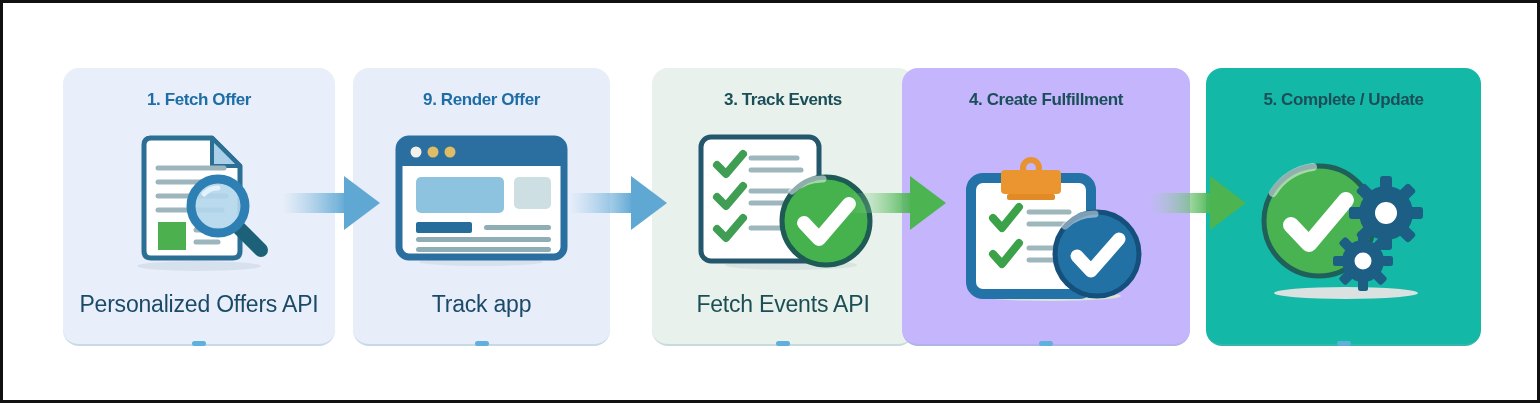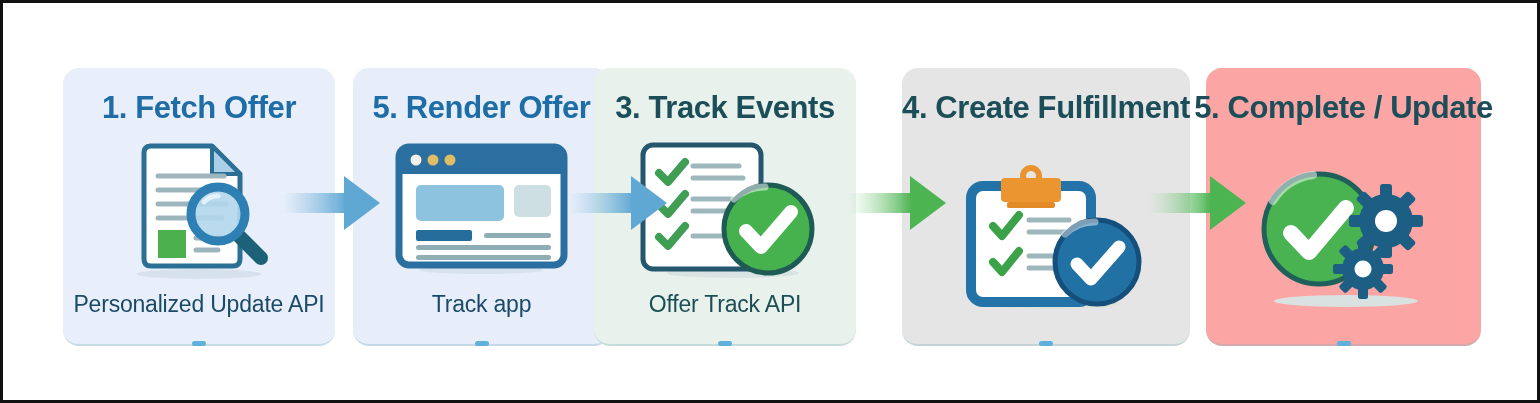--- a/index.html
+++ b/index.html
@@ -17,25 +17,25 @@
     top:65px;height:278px;
     border-radius:16px;
     box-sizing:border-box;
     display:flex;flex-direction:column;align-items:center;
     text-align:center;
     border-bottom:2px solid rgba(126,174,189,0.32);
   }
   .theme-blue  {background:#e9effa;}
   .theme-blue2 {background:#e7eefa;}
   .theme-mint  {background:#e8f1eb;}
-  .theme-lime  {background:#e5e5e5;}
-  .theme-mint2 {background:#fca5a5;}
+  .theme-lime  {background:#c4b5fd;}
+  .theme-mint2 {background:#14b8a6;}
   .card-title{
     margin-top:22px;
-    font-size:31px;font-weight:700;letter-spacing:-0.4px;
+    font-size:17px;font-weight:700;letter-spacing:-0.4px;
     white-space:nowrap;
   }
   .title-blue{color:#1e6da6;}
   .title-teal{color:#1b4e58;}
   .icon-wrap{
     flex:1;display:flex;align-items:center;justify-content:center;
     width:100%;
   }
   .card-label{
     margin-bottom:26px;
@@ -72,47 +72,47 @@
         <rect x="44" y="94" width="28" height="28" fill="#4db04f"></rect>
         <g stroke="#9db6be" stroke-width="5" stroke-linecap="round">
           <line x1="82" y1="102" x2="108" y2="102"></line>
           <line x1="82" y1="114" x2="104" y2="114"></line>
         </g>
         <line x1="124" y1="99" x2="147" y2="122" stroke="#1c6178" stroke-width="14" stroke-linecap="round"></line>
         <circle cx="104" cy="78" r="27" fill="#b3d6ec" fill-opacity="0.9" stroke="#2e80b4" stroke-width="9"></circle>
         <path d="M90,66 A18,18 0 0,1 104,60" stroke="#e3f1fa" stroke-width="5" fill="none" stroke-linecap="round"></path>
       </svg>
     </div>
-    <div class="card-label label-blue">Personalized Update API</div>
+    <div class="card-label label-blue">Personalized Offers API</div>
     <div class="bottom-dash"></div>
   </div>
 
   <div class="card theme-blue2" style="left:350px;width:257px;">
-    <div class="card-title title-blue">5. Render Offer</div>
+    <div class="card-title title-blue">9. Render Offer</div>
     <div class="icon-wrap">
       <svg width="175" height="132" viewBox="0 0 175 132">
         <ellipse cx="87" cy="127" rx="62" ry="4" fill="#d7e1ed"></ellipse>
         <rect x="5" y="4" width="165" height="118" rx="10" fill="#ffffff" stroke="#2a6f9f" stroke-width="7"></rect>
         <path d="M5,14 Q5,4 15,4 L160,4 Q170,4 170,14 L170,31 L5,31 Z" fill="#2a6f9f"></path>
         <circle cx="22" cy="17" r="5.5" fill="#f3f1e9"></circle>
         <circle cx="39" cy="17" r="5.5" fill="#dfbd66"></circle>
         <circle cx="56" cy="17" r="5.5" fill="#dfbd66"></circle>
         <rect x="22" y="42" width="88" height="36" rx="5" fill="#8ec3e0"></rect>
         <rect x="120" y="42" width="37" height="32" rx="5" fill="#cedfe4"></rect>
         <rect x="22" y="87" width="56" height="11" rx="2" fill="#266d9c"></rect>
         <rect x="90" y="90" width="67" height="5" rx="2.5" fill="#8fadb5"></rect>
         <rect x="22" y="102" width="135" height="5" rx="2.5" fill="#8fadb5"></rect>
         <rect x="22" y="112" width="135" height="5" rx="2.5" fill="#8fadb5"></rect>
       </svg>
     </div>
     <div class="card-label label-blue">Track app</div>
     <div class="bottom-dash"></div>
   </div>
 
-  <div class="card theme-mint" style="left:591px;width:262px;">
+  <div class="card theme-mint" style="left:649px;width:262px;">
     <div class="card-title title-teal">3. Track Events</div>
     <div class="icon-wrap">
       <svg width="185" height="140" viewBox="0 0 185 140">
         <ellipse cx="100" cy="134" rx="66" ry="5" fill="#d9e3e2"></ellipse>
         <rect x="10" y="6" width="118" height="124" rx="10" fill="#ffffff" stroke="#24566c" stroke-width="5"></rect>
         <g stroke="#3f9e54" stroke-width="8" stroke-linecap="round" stroke-linejoin="round" fill="none">
           <path d="M26,34 l9,9 l17,-20"></path>
           <path d="M26,66 l9,9 l17,-20"></path>
           <path d="M26,98 l9,9 l17,-20"></path>
         </g>
@@ -121,21 +121,21 @@
           <line x1="60" y1="39" x2="110" y2="39"></line>
           <line x1="60" y1="60" x2="100" y2="60"></line>
           <line x1="60" y1="72" x2="106" y2="72"></line>
           <line x1="60" y1="97" x2="92" y2="97"></line>
         </g>
         <circle cx="135" cy="90" r="44" fill="#45b24e" stroke="#1e5b55" stroke-width="5"></circle>
         <path d="M101,60 A44,44 0 0,1 132,48" stroke="#ffffff" stroke-opacity="0.5" stroke-width="7" fill="none" stroke-linecap="round"></path>
         <path d="M113,92 l15,16 l30,-35" stroke="#ffffff" stroke-width="14" fill="none" stroke-linecap="round" stroke-linejoin="round"></path>
       </svg>
     </div>
-    <div class="card-label label-teal">Offer Track API</div>
+    <div class="card-label label-teal">Fetch Events API</div>
     <div class="bottom-dash"></div>
   </div>
 
   <div class="card theme-lime" style="left:899px;width:288px;">
     <div class="card-title title-teal">4. Create Fulfillment</div>
     <div class="icon-wrap">
       <svg width="195" height="150" viewBox="0 0 195 150">
         <ellipse cx="102" cy="144" rx="70" ry="5" fill="#dde3d8"></ellipse>
         <rect x="22" y="26" width="120" height="116" rx="12" fill="#ffffff" stroke="#2473a8" stroke-width="10"></rect>
         <circle cx="82" cy="16" r="8" fill="none" stroke="#e8932f" stroke-width="6"></circle>

